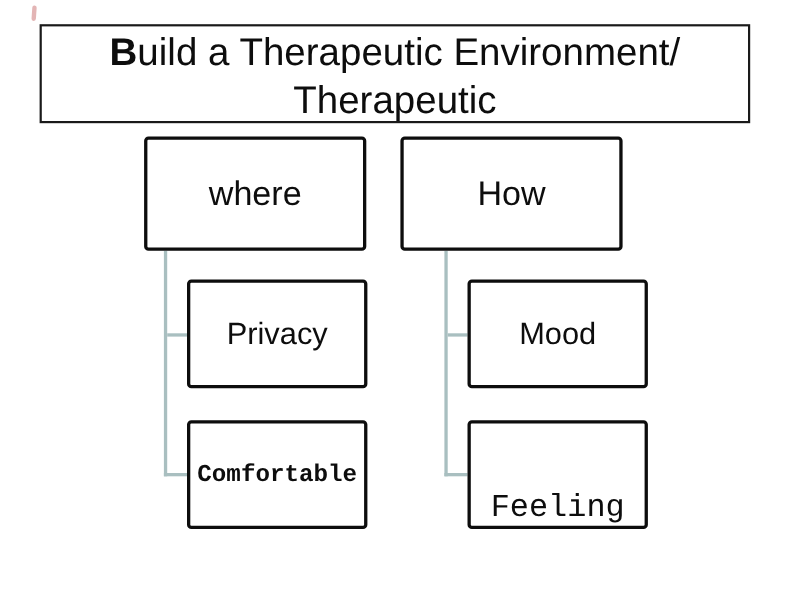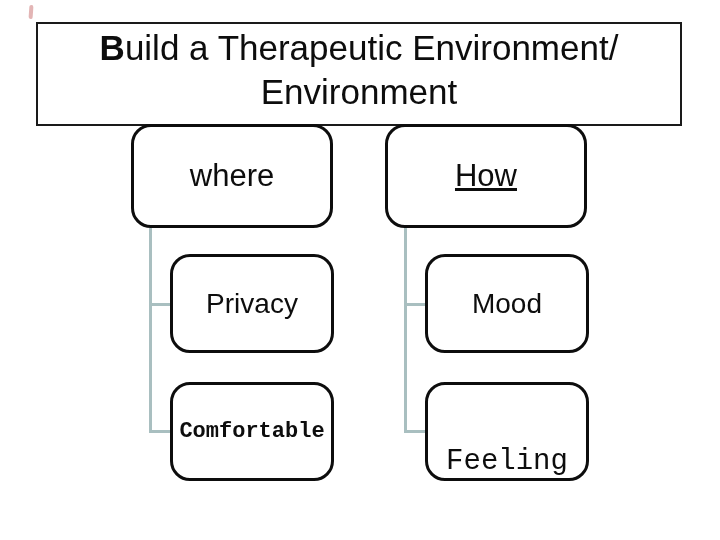--- a/index.html
+++ b/index.html
@@ -25,36 +25,36 @@
     background: var(--pen_mark, #c05a5a);
     opacity: 0.45;
     transform: rotate(4deg);
     border-radius: 2px;
   }
   .title-box {
     position: absolute;
     left: 36px;
     top: 22px;
     width: 646px;
-    height: 104px;
+    height: 90px;
     box-sizing: border-box;
     border: 2px solid var(--title_border, #1a1a1a);
     background: var(--box_fill, #ffffff);
     text-align: center;
     font-size: 35px;
     line-height: 44px;
     padding-top: 2px;
     letter-spacing: 0px;
   }
   .title-line { white-space: nowrap; }
   .node {
     position: absolute;
     box-sizing: border-box;
     border: 3px solid var(--box_border, #0d0d0d);
-    border-radius: 20px;
+    border-radius: 4px;
     background: var(--box_fill, #ffffff);
     display: flex;
     align-items: center;
     justify-content: center;
     text-align: center;
   }
   .node.parent  { width: 202px; height: 104px; top: 124px; font-size: 31px; }
   .node.child   { width: 164px; height: 99px;  font-size: 28px; }
   .node.row1    { top: 254px; }
   .node.row2    { top: 382px; font-family: Liberation Mono, monospace; }
@@ -69,42 +69,42 @@
 </style>
 </head>
 <body>
 
 <div class="slide">
 
   <div class="pen-mark"></div>
 
   <div class="title-box">
     <div class="title-line"><b>B</b><span>uild a Therapeutic Environment/</span></div>
-    <div class="title-line">Environment</div>
+    <div class="title-line">Therapeutic</div>
   </div>
 
   <div class="connector trunk" style="left:149px;"></div>
   <div class="connector stub" style="left:152px; top:303px; width:18px;"></div>
   <div class="connector stub" style="left:149px; top:430px; width:21px;"></div>
 
   <div class="connector trunk" style="left:404px;"></div>
   <div class="connector stub" style="left:407px; top:303px; width:18px;"></div>
   <div class="connector stub" style="left:404px; top:430px; width:21px;"></div>
 
   <div class="node parent" style="left:131px;">
     <span>where</span>
   </div>
   <div class="node child row1" style="left:170px;text-align:right;">
     <span>Privacy</span>
   </div>
   <div class="node child row2 bold-sm" style="left:170px;">
     <span>Comfortable</span>
   </div>
 
-  <div class="node parent" style="left:385px;text-decoration:underline;">
+  <div class="node parent" style="left:364px;">
     <span>How</span>
   </div>
   <div class="node child row1" style="left:425px;text-align:right;">
     <span>Mood</span>
   </div>
   <div class="node child row2 feeling" style="left:425px;">
     <span>Feeling</span>
   </div>
 
 </div>

